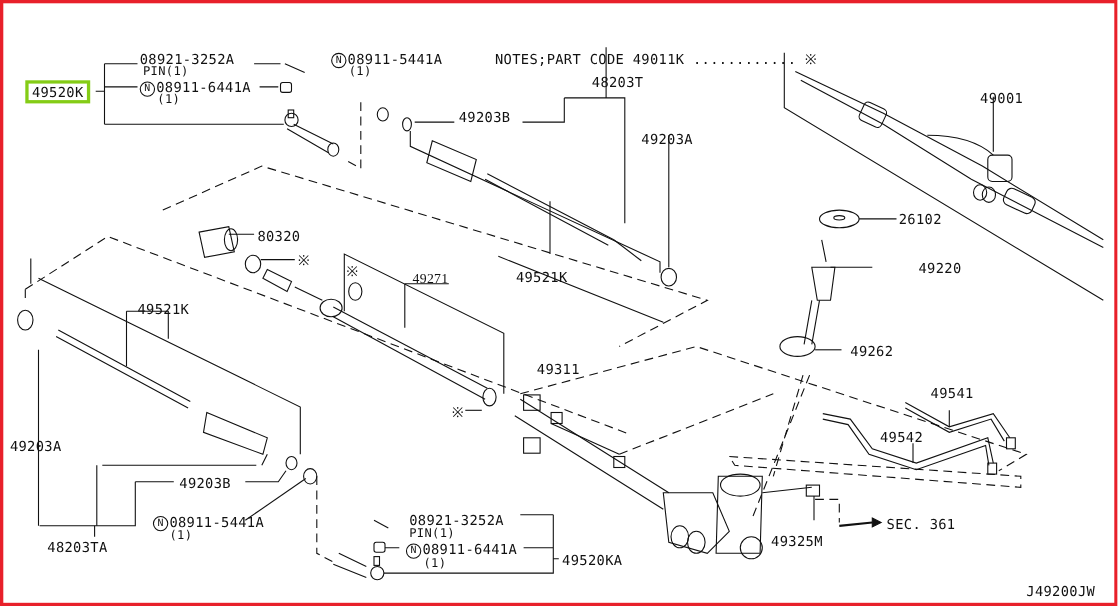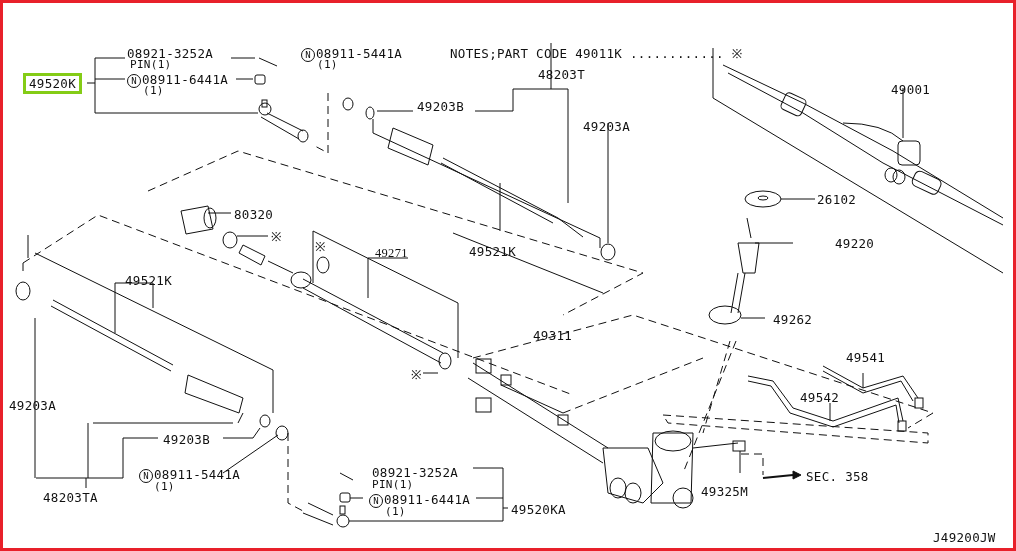--- a/index.html
+++ b/index.html
@@ -181,32 +181,32 @@
 
 <div class="lbl" style="left:231px;top:205px;">80320</div>
 <div class="lbl" style="left:268px;top:227px;">※</div>
 <div class="lbl" style="left:312px;top:237px;">※</div>
 <div class="lbl" style="left:372px;top:244px;font-family:Liberation Serif, serif;">49271</div>
 <div class="lbl" style="left:466px;top:242px;">49521K</div>
 <div class="lbl" style="left:408px;top:365px;">※</div>
 
 <div class="lbl" style="left:122px;top:271px;">49521K</div>
 <div class="lbl" style="left:6px;top:396px;">49203A</div>
-<div class="lbl" style="left:485px;top:326px;margin-left:45px;">49311</div>
+<div class="lbl" style="left:485px;top:326px;">49311</div>
 <div class="lbl" style="left:843px;top:348px;">49541</div>
 <div class="lbl" style="left:797px;top:388px;">49542</div>
 
 <div class="lbl" style="left:160px;top:430px;">49203B</div>
 <div class="lbl" style="left:40px;top:488px;">48203TA</div>
 <div class="lbl" style="left:136px;top:465px;"><span class="n-circ">N</span><span>08911-5441A</span></div>
 <div class="lbl sub" style="left:151px;top:477px;">(1)</div>
 
 <div class="lbl" style="left:369px;top:463px;">08921-3252A</div>
 <div class="lbl sub" style="left:369px;top:475px;">PIN(1)</div>
 <div class="lbl" style="left:366px;top:490px;"><span class="n-circ">N</span><span>08911-6441A</span></div>
 <div class="lbl sub" style="left:382px;top:502px;">(1)</div>
 <div class="lbl" style="left:508px;top:500px;">49520KA</div>
 
 <div class="lbl" style="left:698px;top:470px;margin-top:12px;">49325M</div>
-<div class="lbl" style="left:803px;top:467px;">SEC. 358</div>
+<div class="lbl" style="left:803px;top:467px;">SEC. 361</div>
 
 <div class="lbl" style="left:930px;top:528px;">J49200JW</div>
 </div>
 
 </body></html>

